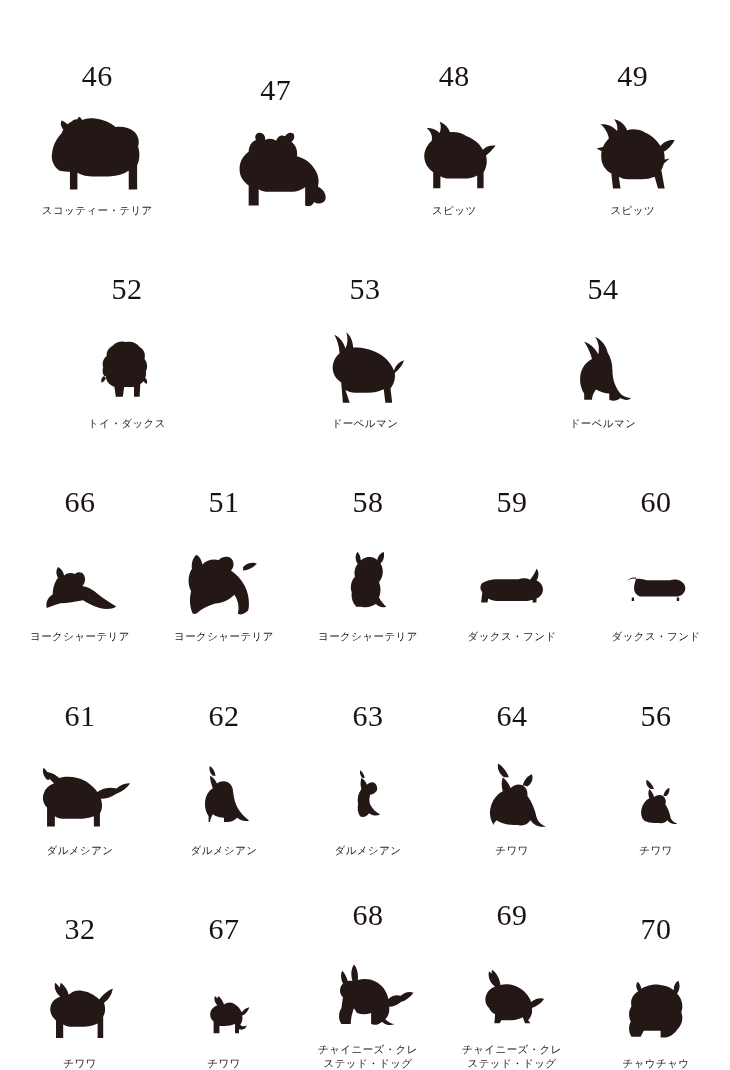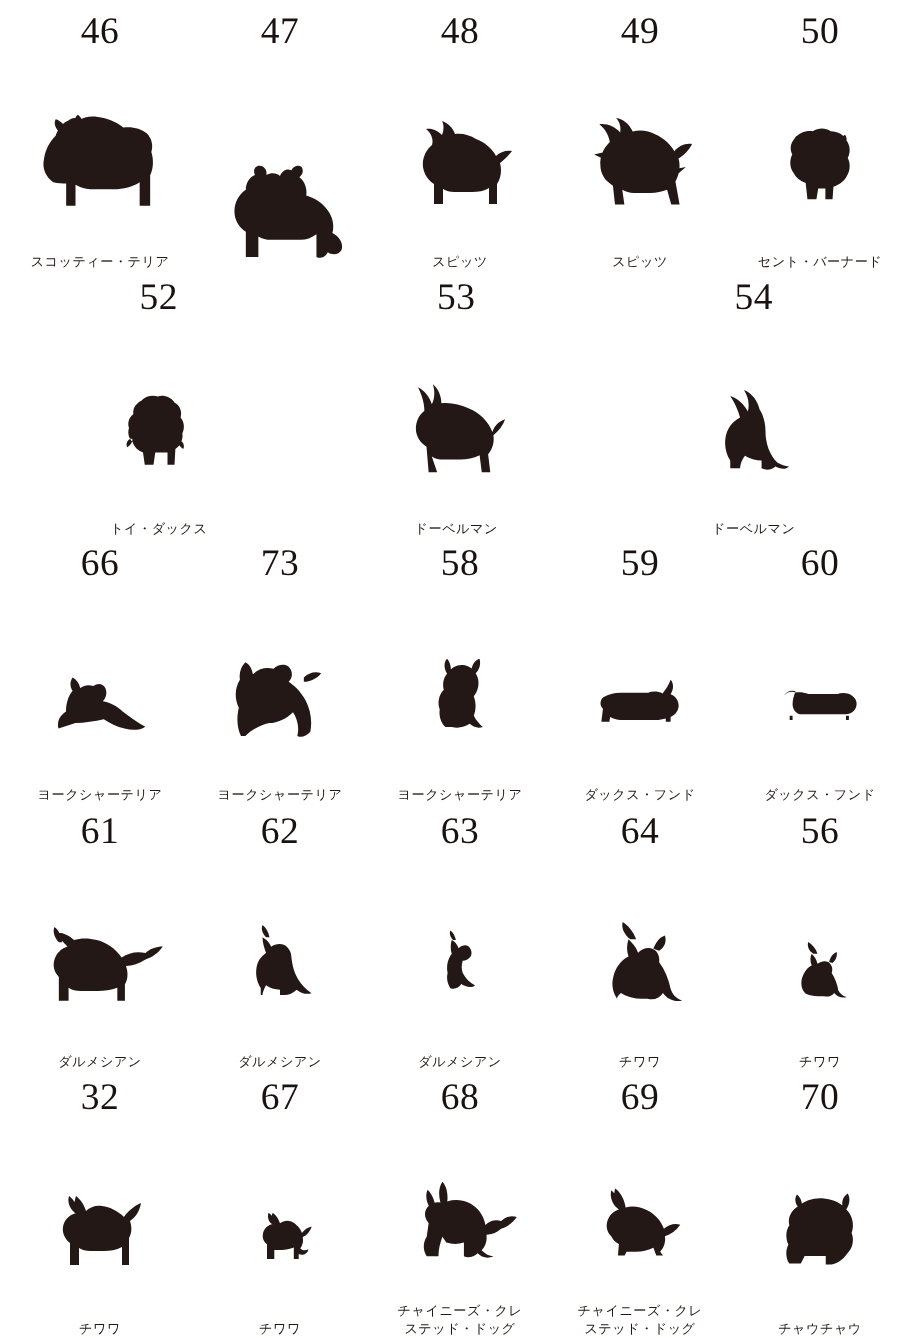--- a/index.html
+++ b/index.html
@@ -27,21 +27,21 @@
     flex-direction: row;
     width: 100%;
     height: 214px;
     box-sizing: border-box;
   }
   .cell {
     flex: 1 1 0;
     display: flex;
     flex-direction: column;
     align-items: center;
-    justify-content: space-between;
+    justify-content: flex-end;
     box-sizing: border-box;
     padding: 0 2px;
   }
   .num {
     font-size: 30px;
     line-height: 1;
     font-weight: 400;
     color: #1a1210;
     letter-spacing: 0.5px;
     margin-top: 6px;
@@ -112,29 +112,20 @@
     <div class="cell">
       <div class="num">49</div>
       <div class="fig">
         <svg viewBox="0 0 120 90" width="100" height="82" aria-hidden="true">
           <path class="sil" d="M36 84 L34 66 C27 62 22 55 22 47 C21 38 25 30 31 24 C30 17 26 11 21 7 C28 6 36 9 41 15 C42 9 40 4 37 1 C44 2 50 7 53 14 C60 12 68 13 75 17 C82 20 89 26 93 33 C97 28 103 25 110 26 C107 32 102 37 97 40 C99 47 98 55 94 62 L98 84 L90 84 L86 70 C81 72 76 73 70 73 L54 73 C50 73 46 72 43 70 L45 84 Z M24 40 L16 36 L25 34 Z M94 50 L104 48 L96 55 Z"></path>
         </svg>
       </div>
       <div class="label">スピッツ</div>
     </div>
 
-    <div class="cell">
-      <div class="num">50</div>
-      <div class="fig">
-        <svg viewBox="0 0 120 90" width="86" height="84" aria-hidden="true">
-          <path class="sil" d="M46 86 L44 68 C38 66 33 62 30 56 C26 50 26 42 29 36 C26 30 27 23 32 18 C36 12 44 9 52 10 C58 6 66 6 72 10 C80 10 87 14 90 21 C94 27 94 34 91 40 C94 46 94 54 90 60 C87 66 81 70 75 72 L74 86 L66 86 L66 74 L58 74 L56 86 Z M34 28 C30 24 30 18 34 15 C38 18 39 24 36 29 Z M84 26 C82 21 84 16 88 14 C91 18 90 24 86 28 Z"></path>
-        </svg>
-      </div>
-      <div class="label">セント・バーナード</div>
-    </div>
   </div>
 
   <div class="row">
 
     <div class="cell">
       <div class="num">52</div>
       <div class="fig">
         <svg viewBox="0 0 120 90" width="84" height="84" aria-hidden="true">
           <path class="sil" d="M44 86 L42 72 C36 70 32 66 30 60 C26 56 24 50 26 44 C24 38 26 32 31 28 C30 22 34 16 40 13 C44 8 52 6 59 8 C66 6 74 9 78 15 C84 18 87 25 85 32 C89 37 90 44 87 50 C88 57 85 64 79 68 L78 86 L70 86 L70 72 L56 72 L54 86 Z M28 56 C24 58 22 62 24 66 C28 64 30 60 30 57 Z M84 58 C88 60 90 64 88 68 C84 66 82 62 82 59 Z"></path>
         </svg>
@@ -169,21 +160,21 @@
       <div class="num">66</div>
       <div class="fig">
         <svg viewBox="0 0 120 90" width="104" height="68" aria-hidden="true">
           <path class="sil" d="M16 70 C14 62 18 56 24 52 C24 44 26 36 31 30 C28 26 28 20 31 16 C35 18 38 22 39 27 C43 24 48 23 53 25 C57 22 62 22 65 26 C68 31 67 37 63 41 C70 42 78 46 84 52 C92 58 100 64 108 68 C102 72 94 72 86 70 C78 68 70 64 64 60 C54 62 44 64 34 64 C28 66 22 68 16 70 Z"></path>
         </svg>
       </div>
       <div class="label">ヨークシャーテリア</div>
     </div>
 
     <div class="cell">
-      <div class="num">73</div>
+      <div class="num">51</div>
       <div class="fig">
         <svg viewBox="0 0 120 90" width="104" height="86" aria-hidden="true">
           <path class="sil" d="M24 84 C20 76 20 66 22 58 C18 50 18 40 23 32 C22 26 24 20 28 16 C32 18 34 22 35 27 C40 22 47 20 54 22 C58 18 64 17 68 20 C72 24 72 30 68 34 C74 38 80 44 84 52 C88 60 90 70 88 80 C84 84 80 86 76 84 C78 76 76 68 72 62 C66 68 58 72 50 72 C42 74 34 78 28 84 Z M82 30 C86 26 92 24 98 26 C94 31 88 34 82 34 Z"></path>
         </svg>
       </div>
       <div class="label">ヨークシャーテリア</div>
     </div>
 
     <div class="cell">
       <div class="num">58</div>

